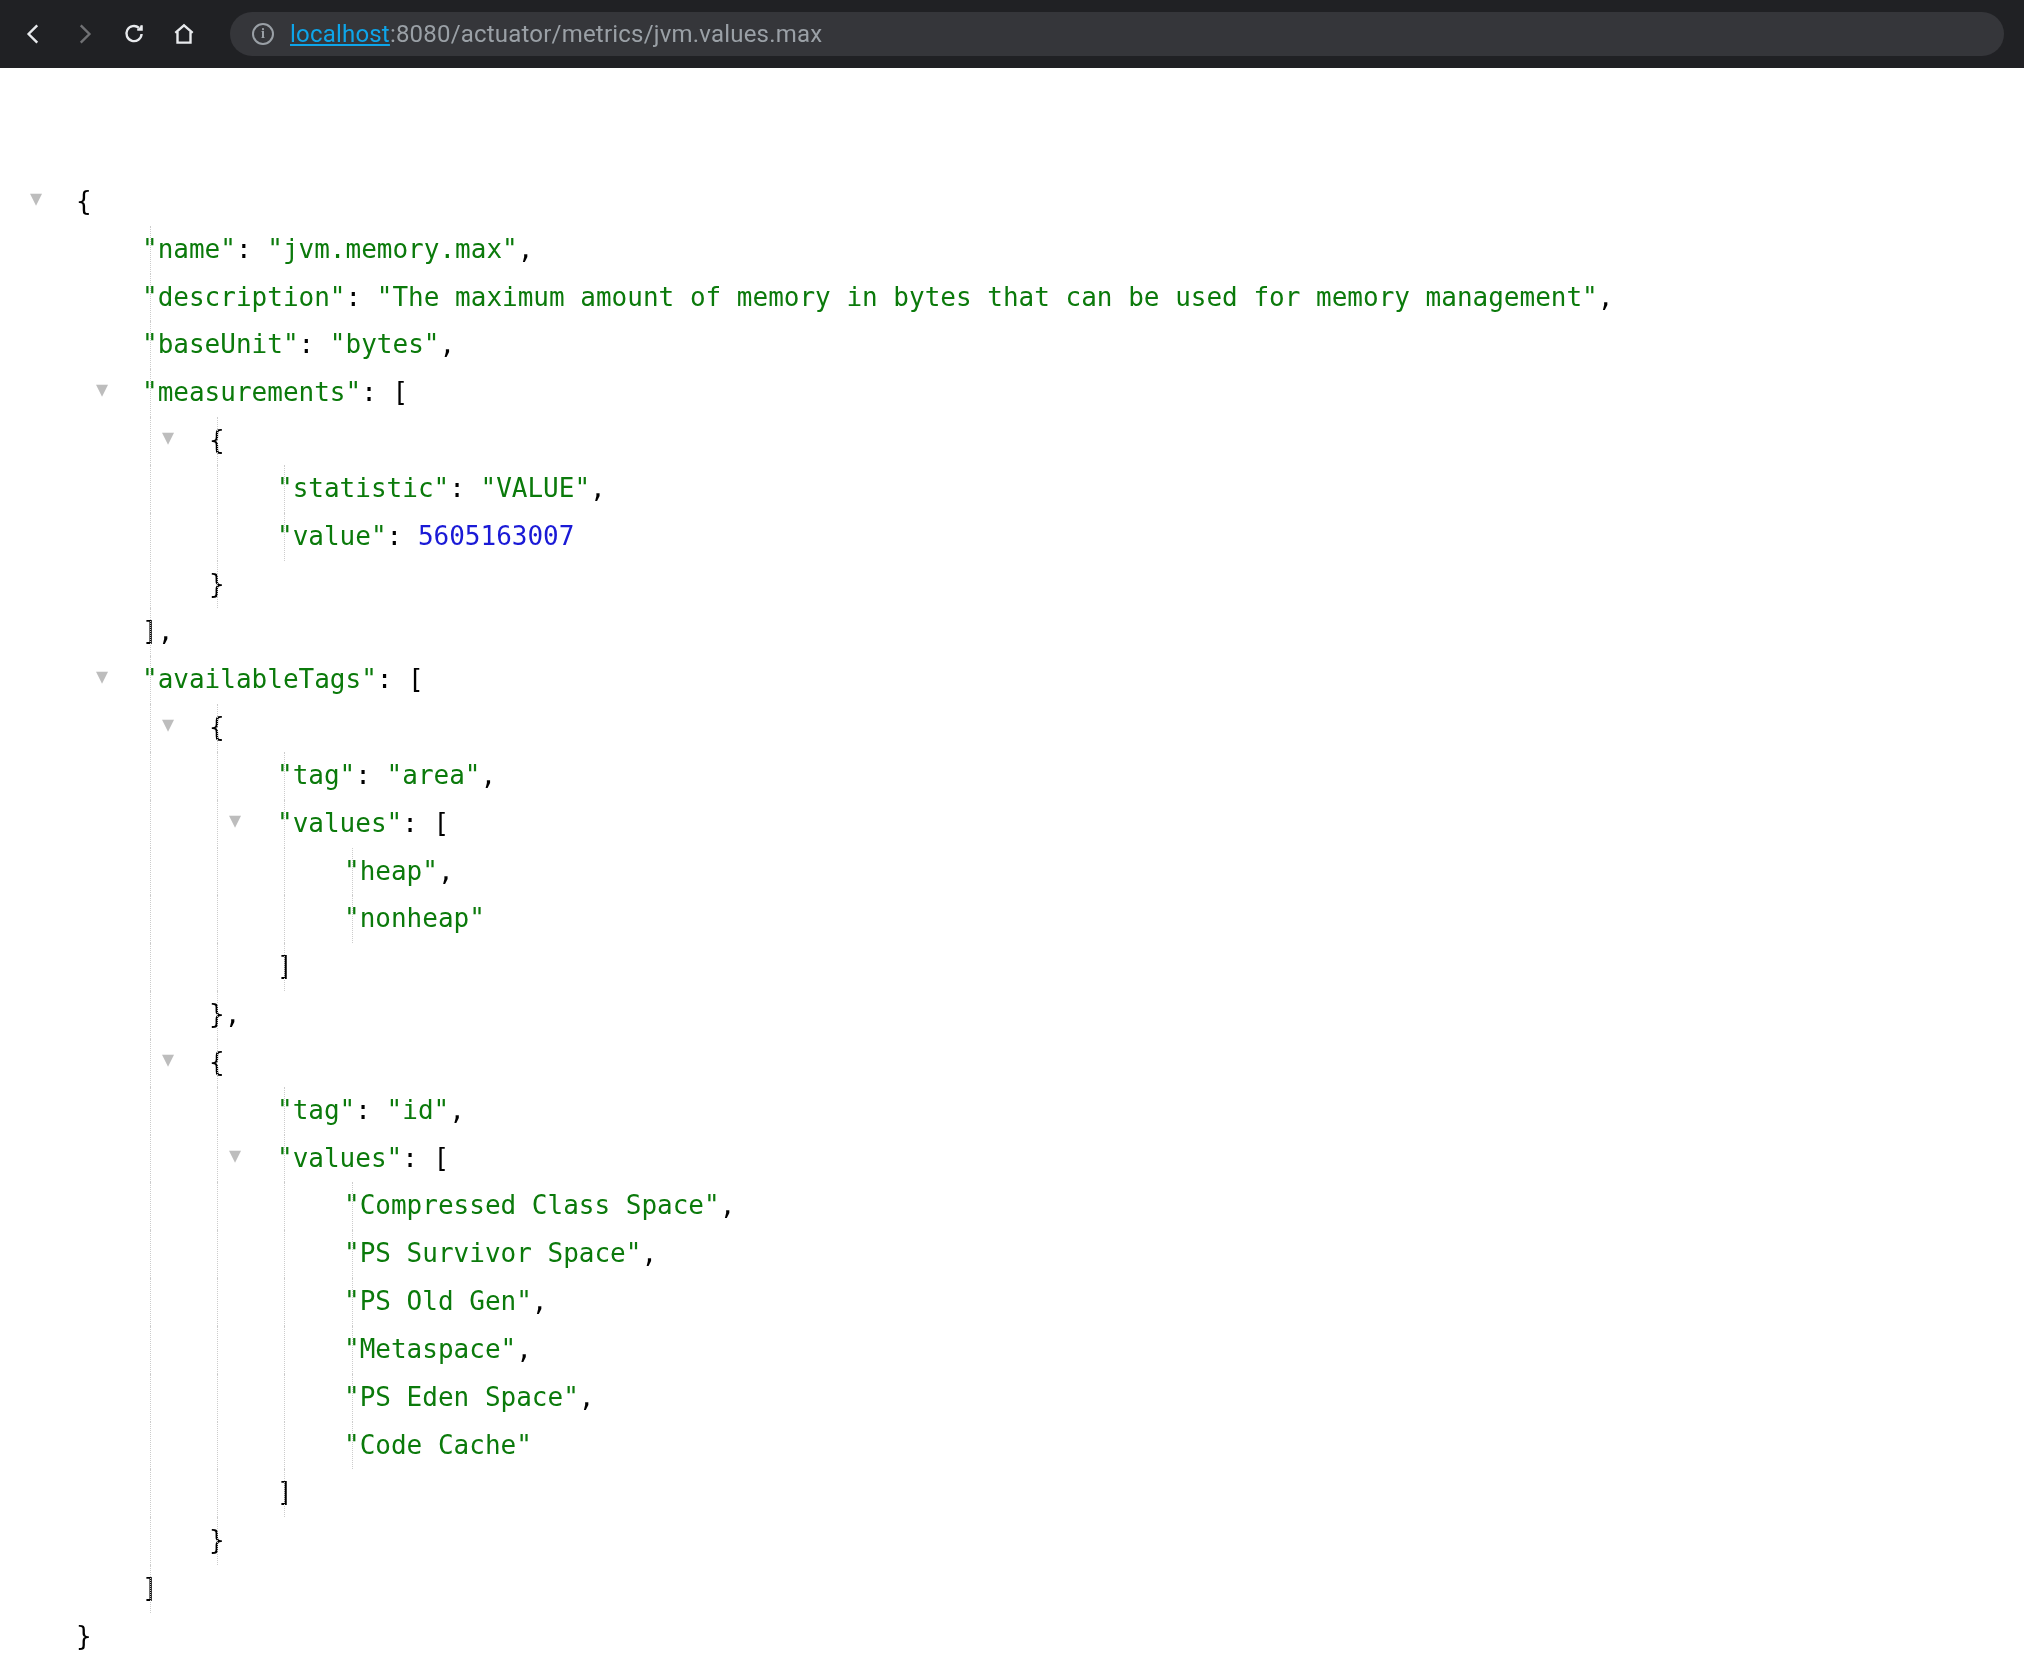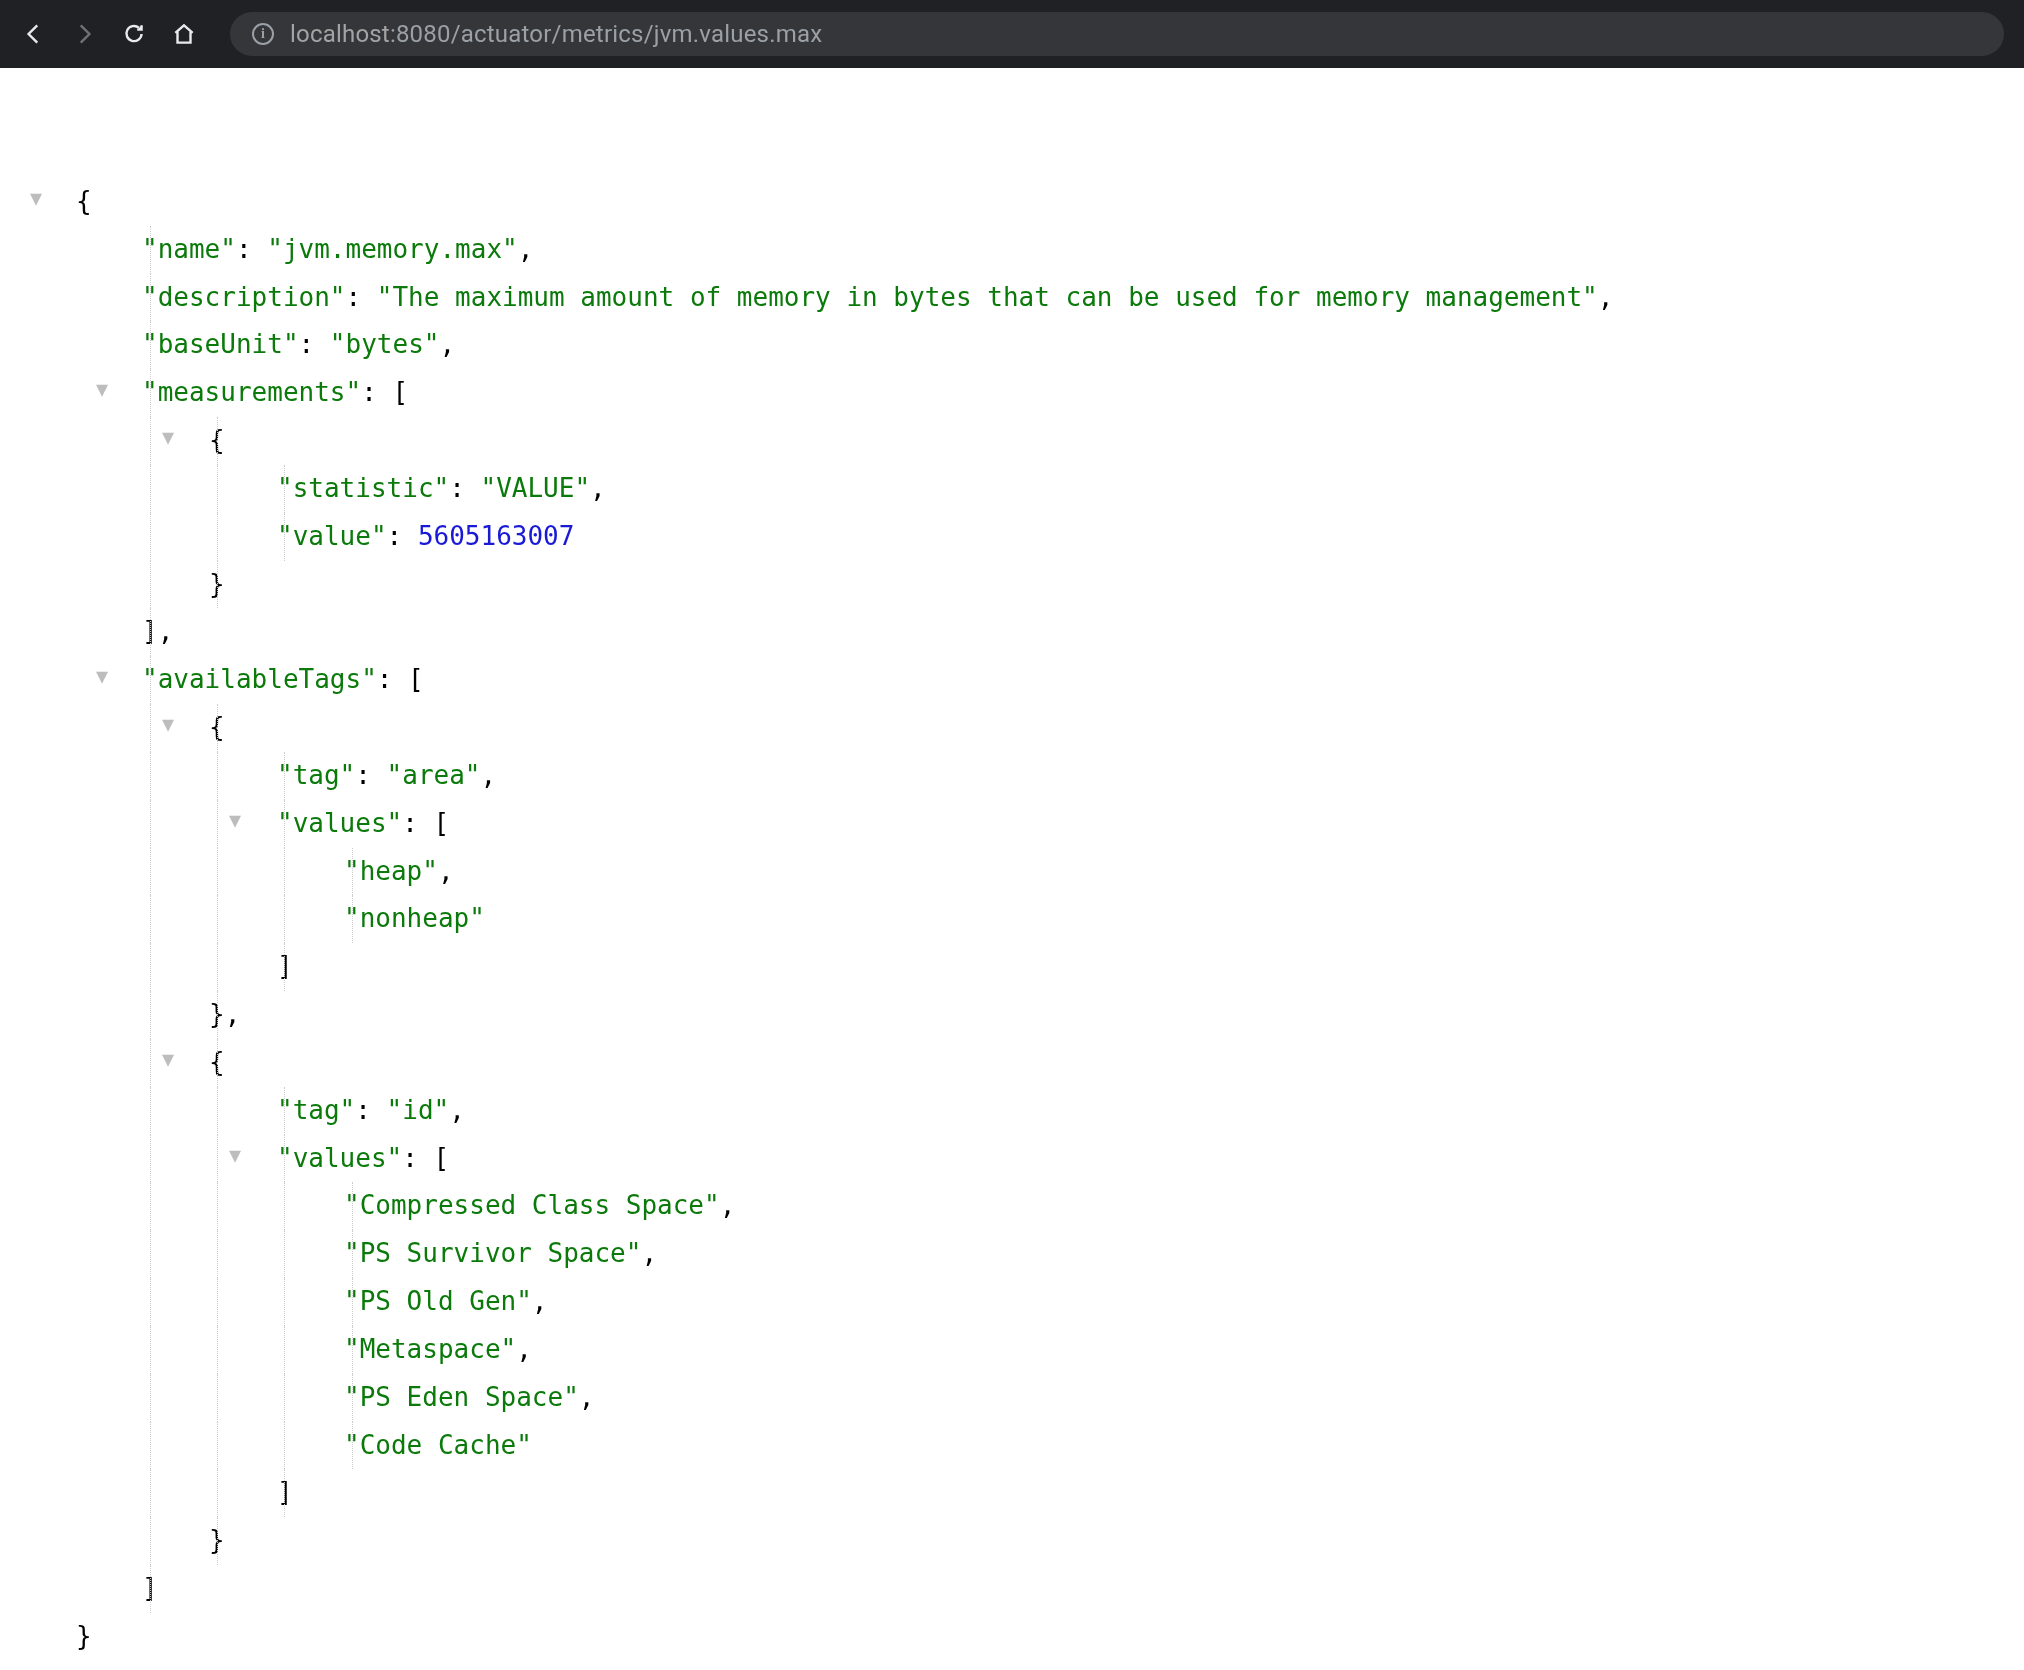--- a/index.html
+++ b/index.html
@@ -48,21 +48,21 @@
       color: #9aa0a6;
       font-size: 14px;
       font-weight: bold;
       font-family: Georgia, serif;
     }
     .url-text {
       color: #9aa0a6;
       font-size: 24px;
       letter-spacing: 0.2px;
     }
-    .url-host { color: #a3a3a3; }
+    .url-host { color: #0ea5e9; text-decoration: underline; }
     .content {
       padding: 110px 34px 40px 34px;
       font-family: "SF Mono", Menlo, Monaco, Consolas, monospace;
       font-size: 26px;
       line-height: 1.84;
       color: #000;
     }
     .toggle {
       position: absolute;
       left: -4px;

